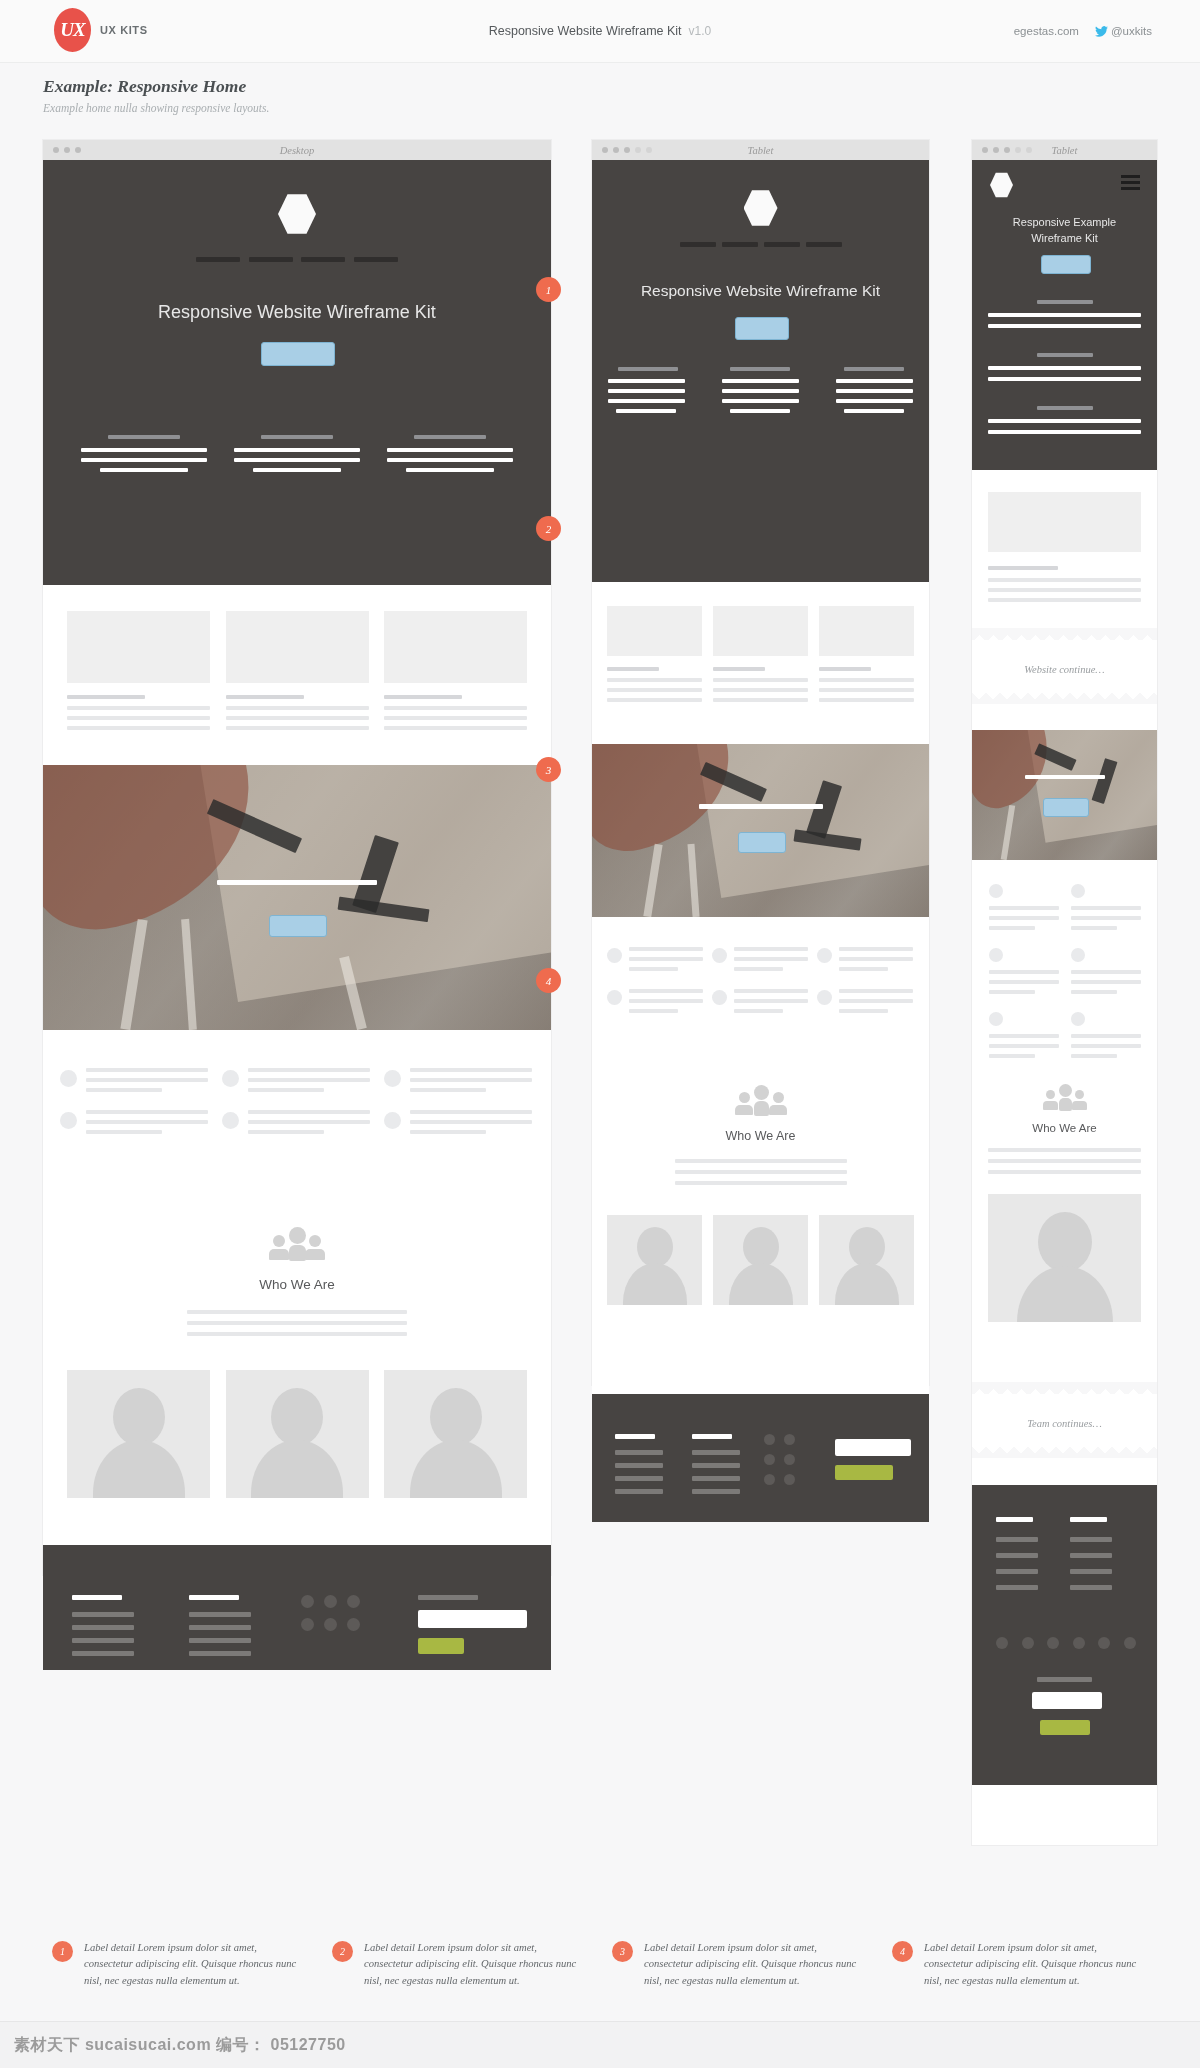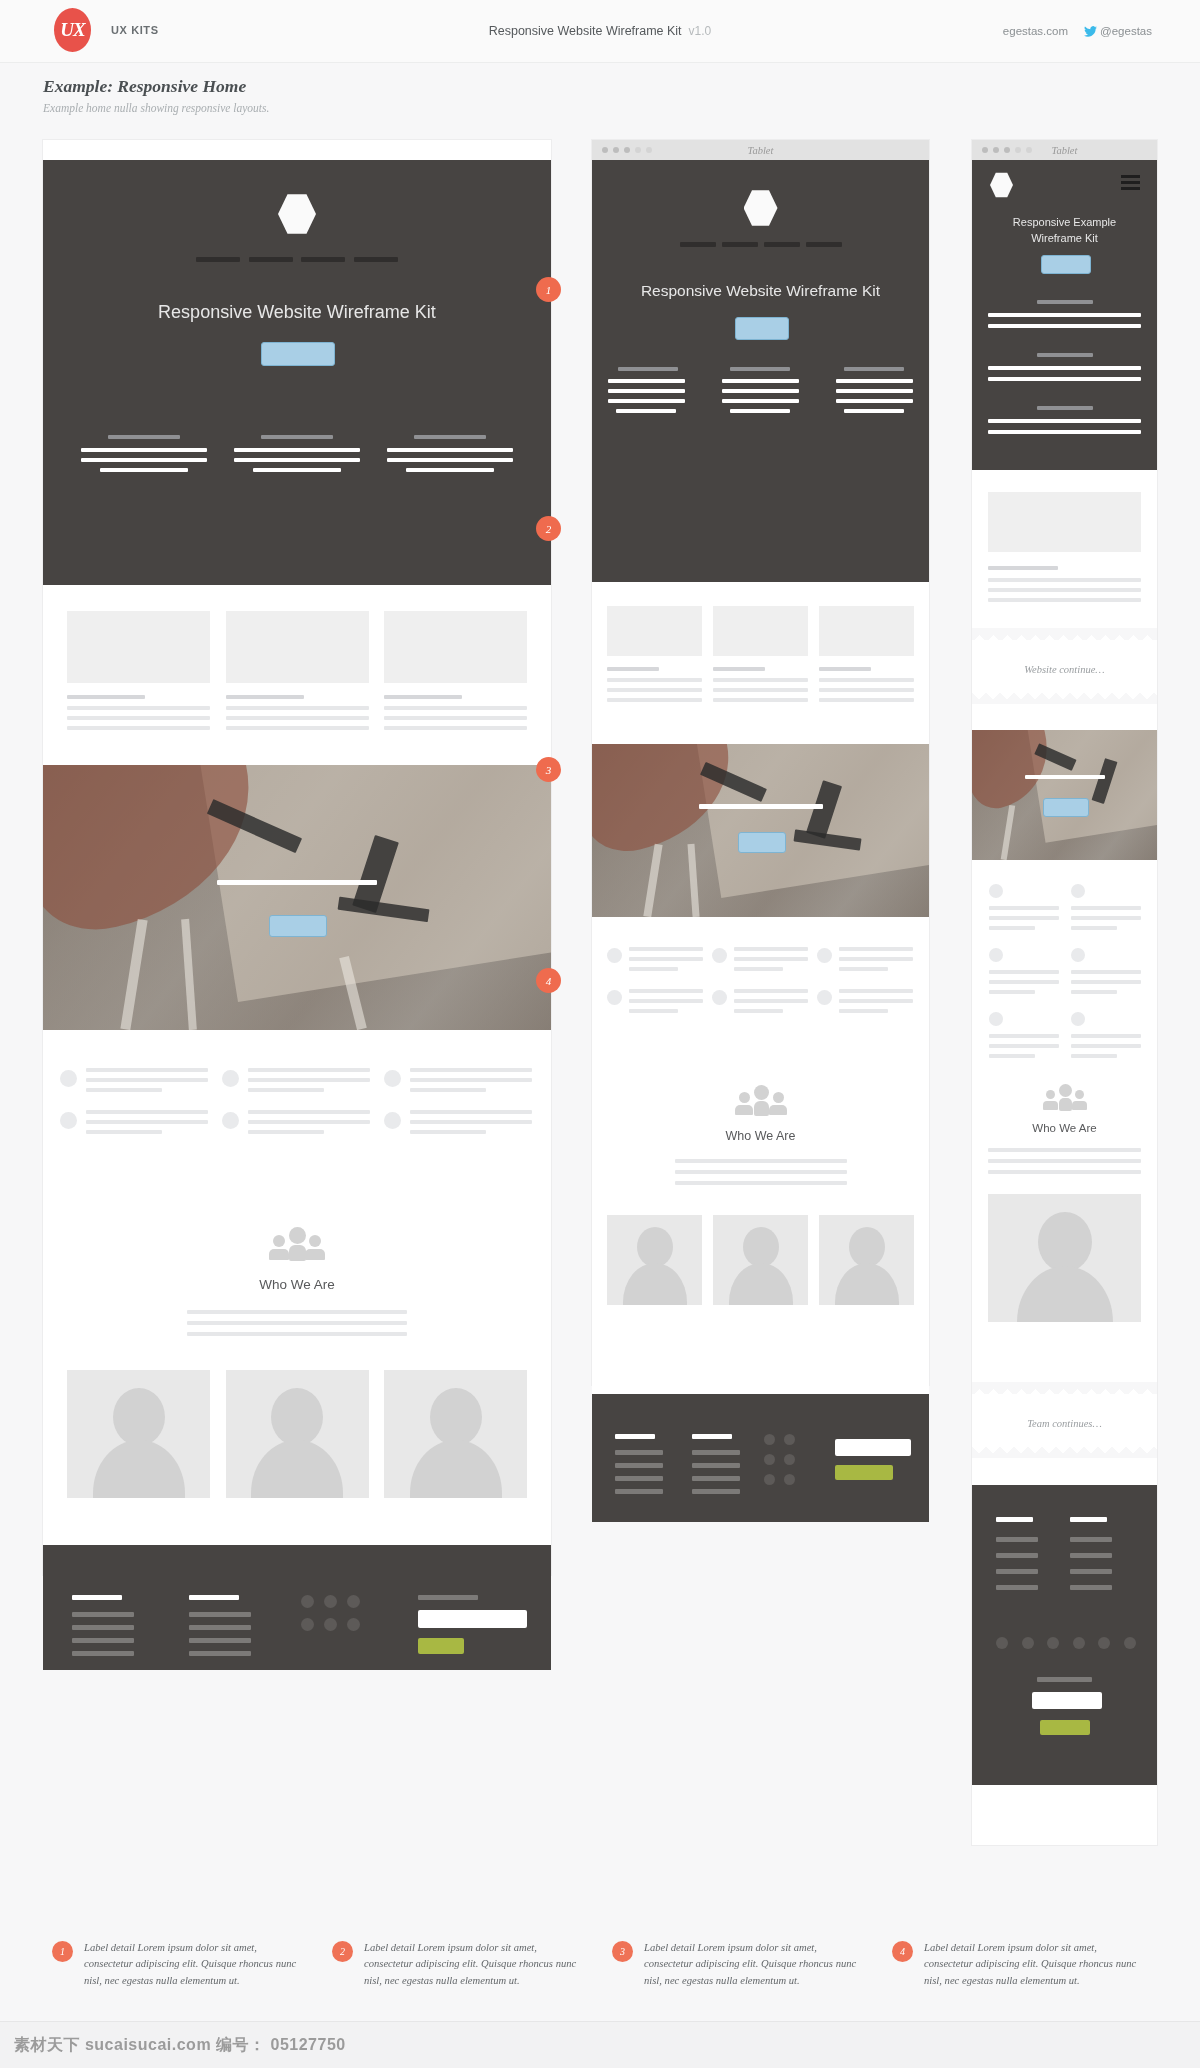--- a/index.html
+++ b/index.html
@@ -11,21 +11,21 @@
     -webkit-font-smoothing:antialiased;
   }
 
   
   .topbar{
     position:absolute;left:0;top:0;width:1200px;height:62px;
     background:#fafafa;
     border-bottom:1px solid #eceded;
     display:flex;align-items:center;
   }
-  .brand{position:absolute;left:54px;top:8px;display:flex;align-items:center;gap:20px;}
+  .brand{position:absolute;left:54px;top:8px;display:flex;align-items:center;gap:9px;}
   .brand-mark{
     width:37px;height:44px;border-radius:50%;
     background:#e8524a;
     display:flex;align-items:center;justify-content:center;
     color:#fff;font-size:19px;font-style:italic;font-weight:bold;
     letter-spacing:-1px;font-family:"Liberation Serif",serif;
   }
   .brand-text{font-size:11px;color:#6a6f72;letter-spacing:.6px;font-weight:bold;}
   .topbar-title{
     position:absolute;left:0;top:0;width:1200px;height:62px;
@@ -185,31 +185,39 @@
   </div>
   <div class="topbar-title">
     <span class="t1">Responsive Website Wireframe Kit</span>
     <span class="t2">v1.0</span>
   </div>
   <div class="topbar-right">
     <a href="#">egestas.com</a>
     <a href="#">
       <svg class="tw-icon" width="13" height="11" viewBox="0 0 24 20">
         <path fill="#3bbaea" d="M24 2.4a9.6 9.6 0 0 1-2.8.8A4.9 4.9 0 0 0 23.3.4a9.7 9.7 0 0 1-3.1 1.2A4.9 4.9 0 0 0 11.8 6a13.9 13.9 0 0 1-10-5.1 4.9 4.9 0 0 0 1.5 6.5A4.8 4.8 0 0 1 1 6.8v.1a4.9 4.9 0 0 0 3.9 4.8 4.9 4.9 0 0 1-2.2.1 4.9 4.9 0 0 0 4.6 3.4A9.8 9.8 0 0 1 0 17.3 13.9 13.9 0 0 0 7.5 19.5c9.1 0 14-7.5 14-14v-.6A9.9 9.9 0 0 0 24 2.4z"></path>
-      </svg><span class="lbl">@egestas</span>
+      </svg><span class="lbl">@uxkits</span>
     </a>
   </div>
 </div>
 
 <div class="page-head">
   <div class="page-title">Example: Responsive Home</div>
   <div class="page-sub">Example home nulla showing responsive layouts.</div>
 </div>
 
 <div class="panel" style="left:43px;top:140px;width:508px;height:1435px;">
+  <div class="chrome">
+    <div class="dots">
+        <i></i>
+        <i></i>
+        <i></i>
+      </div>
+    <div class="cap">Desktop</div>
+  </div>
 
   <div class="dark" style="position:absolute;left:0;top:20px;width:508px;height:425px;">
     <div style="position:absolute;left:50%;margin-left:-19px;top:33px;width:38px;height:42px;">
         <div class="hex"></div>
       </div>
     <div style="position:absolute;left:50%;margin-left:-101px;top:97px;width:202px;display:flex;justify-content:space-between;">
       <div class="navline" style="width:44px;"></div>
       <div class="navline" style="width:44px;"></div>
       <div class="navline" style="width:44px;"></div>
       <div class="navline" style="width:44px;"></div>

